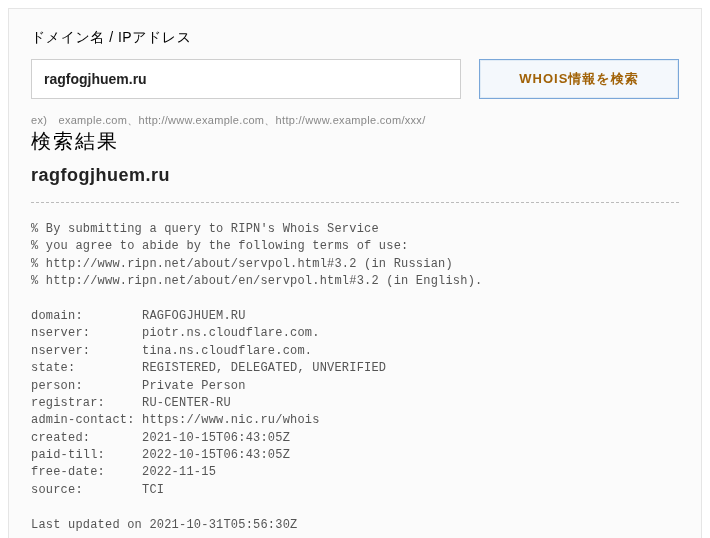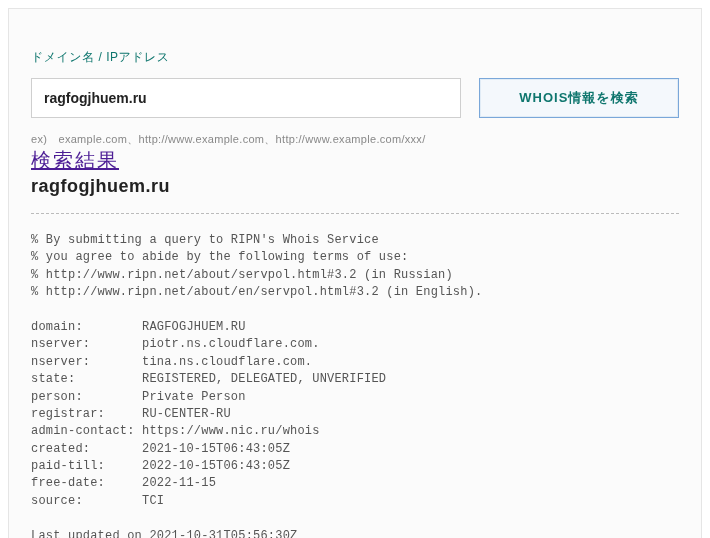--- a/index.html
+++ b/index.html
@@ -9,25 +9,24 @@
     padding: 8px;
   }
   .panel {
     border: 1px solid #e5e5e5;
     background: #fbfbfb;
     padding: 20px 22px 40px 22px;
     width: 694px;
     min-height: 520px;
   }
   .form-label {
-    font-size: 12px;
-    color: #0f766e;
+    font-size: 14px;
+    color: #000000;
     letter-spacing: 0.5px;
     margin-bottom: 12px;
-    margin-top: 20px;
   }
   .form-row {
     display: flex;
     gap: 18px;
     align-items: stretch;
     margin-bottom: 14px;
   }
   .domain-input {
     flex: 1;
     height: 40px;
@@ -37,39 +36,38 @@
     font-size: 14px;
     font-weight: 600;
     color: #222;
     outline: none;
   }
   .search-button {
     width: 200px;
     height: 40px;
     border: 1px solid #7aa7d9;
     background: #f4f8fc;
-    color: #0f766e;
+    color: #a16207;
     font-size: 13px;
     font-weight: 600;
     letter-spacing: 1px;
     cursor: pointer;
     box-shadow: 0 0 0 1px rgba(122,167,217,0.15) inset;
   }
   .example-text {
     font-size: 11px;
     color: #888;
     letter-spacing: 0.3px;
   }
   .results-heading {
     font-size: 20px;
-    color: #4c1d95;
+    color: #000000;
     font-weight: 400;
     letter-spacing: 2px;
-    margin-bottom: 2px;
-    text-decoration: underline;
+    margin-bottom: 10px;
   }
   .domain-heading {
     font-size: 18px;
     color: #222;
     font-weight: 700;
     letter-spacing: 0.5px;
     margin-bottom: 16px;
   }
   .divider {
     border: none;

